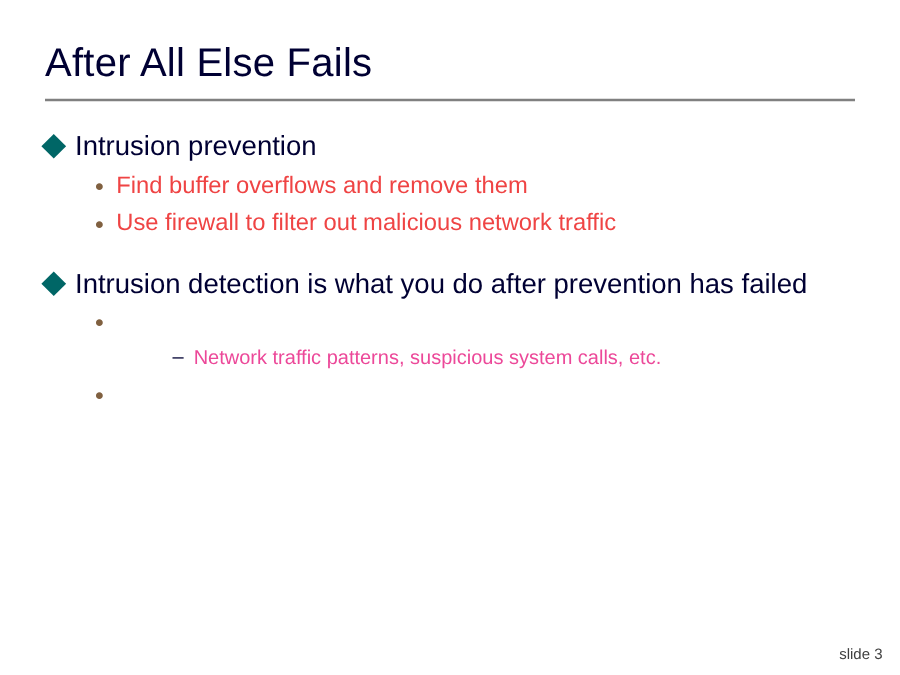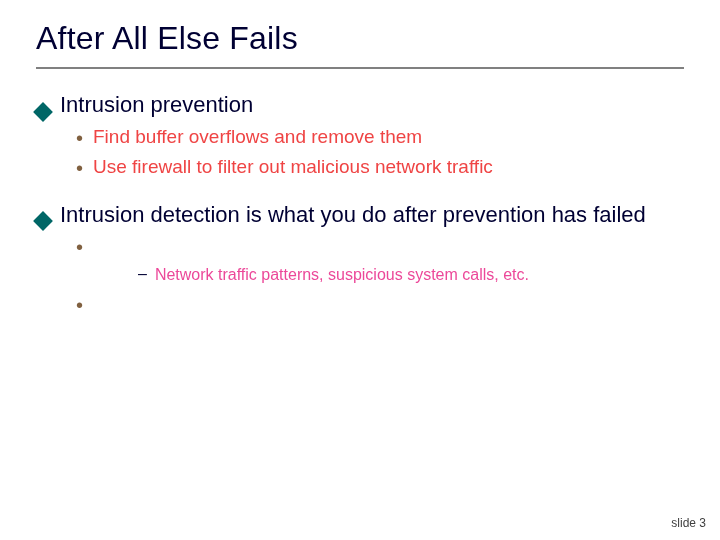--- a/index.html
+++ b/index.html
@@ -1,20 +1,20 @@
 <!DOCTYPE html>
 <html><head>
 <meta charset="utf-8">
 <style>
   * { margin: 0; padding: 0; box-sizing: border-box; }
   html, body { width: 720px; height: 540px; background: #ffffff; font-family: Verdana, Geneva, sans-serif; overflow: hidden; }
-  .slide { width: 720px; height: 540px; position: relative; padding: 20px 36px 0 36px; }
+  .slide { width: 720px; height: 540px; position: relative; padding: 32px 36px 0 36px; }
   .title { font-size: 32px; color: #000033; font-weight: normal; letter-spacing: 0.2px; margin-bottom: 10px; }
   .rule { border: none; border-top: 2px solid #808080; margin-bottom: 22px; }
-  .topic { display: flex; align-items: flex-end; gap: 6px; margin-bottom: 6px; }
+  .topic { display: flex; align-items: flex-start; gap: 6px; margin-bottom: 6px; }
   .diamond { width: 14px; height: 14px; flex-shrink: 0; transform: rotate(45deg); background: #006666; margin-top: 7px; margin-right: 4px; }
   .topic-text { font-size: 22px; color: #000033; line-height: 1.25; }
   .sub-list { margin: 2px 0 20px 0; padding-left: 40px; }
   .sub-item { display: flex; align-items: flex-start; gap: 10px; margin-bottom: 4px; }
   .dot { color: #806040; font-size: 20px; line-height: 1.3; flex-shrink: 0; }
   .sub-text { font-size: 19px; color: #ef4444; line-height: 1.3; }
   .sub-sub-list { margin: 2px 0 6px 0; padding-left: 62px; }
   .sub-sub-item { display: flex; align-items: flex-start; gap: 8px; }
   .dash { color: #000033; font-size: 16px; line-height: 1.3; flex-shrink: 0; }
   .sub-sub-text { font-size: 16px; color: #ec4899; line-height: 1.35; }

